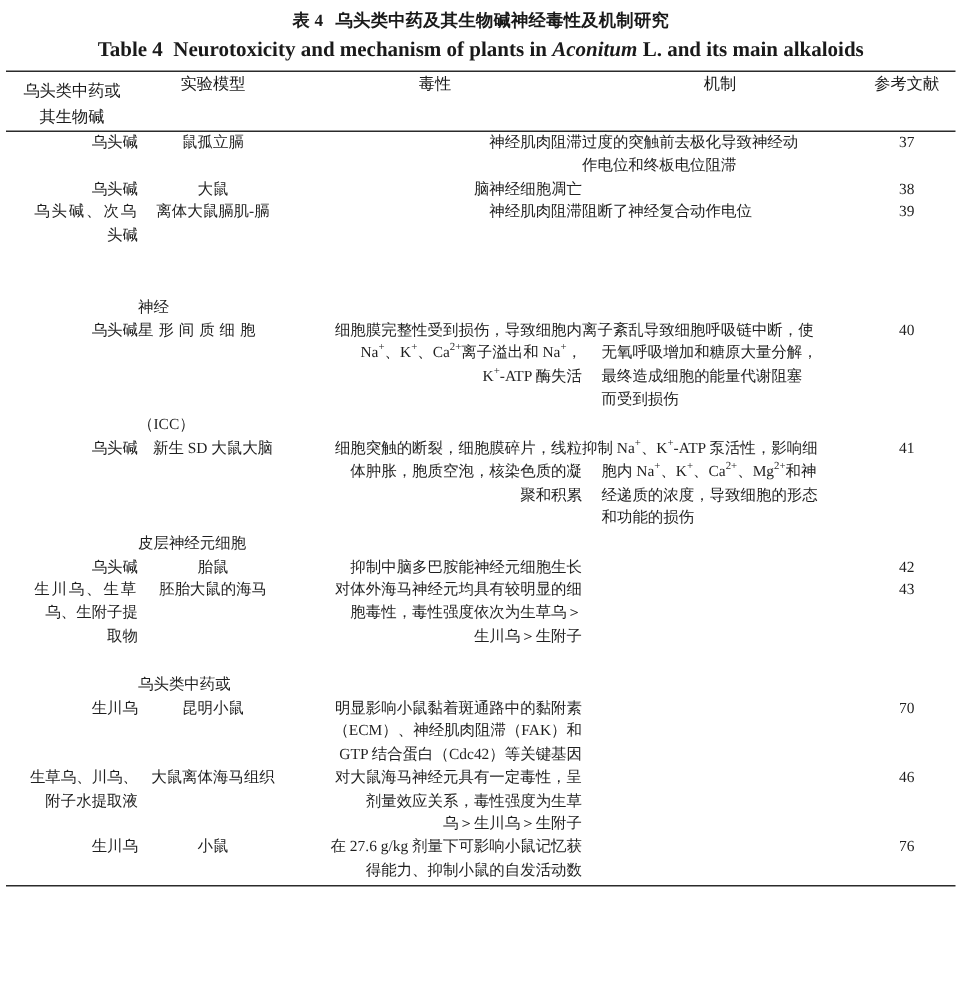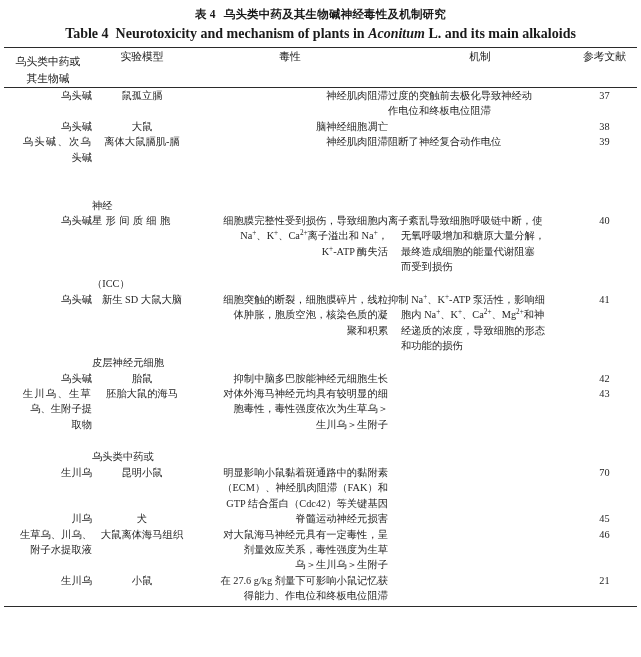--- a/index.html
+++ b/index.html
@@ -294,33 +294,20 @@
           <td class="col-tox">
             <span class="ln ">明显影响小鼠黏着斑通路中的黏附素</span>
             <span class="ln indent2">（ECM）、神经肌肉阻滞（FAK）和</span>
             <span class="ln indent2">GTP 结合蛋白（Cdc42）等关键基因</span>
           </td>
           <td class="col-mech"></td>
           <td class="col-ref">70</td>
         </tr>
         <tr>
           <td class="col-drug">
-            <span class="ln ">川乌</span>
-          </td>
-          <td class="col-model">
-            <span class="ln ">犬</span>
-          </td>
-          <td class="col-tox">
-            <span class="ln ">脊髓运动神经元损害</span>
-          </td>
-          <td class="col-mech"></td>
-          <td class="col-ref">45</td>
-        </tr>
-        <tr>
-          <td class="col-drug">
             <span class="ln ">生草乌、川乌、</span>
             <span class="ln ">附子水提取液</span>
           </td>
           <td class="col-model">
             <span class="ln ">大鼠离体海马组织</span>
           </td>
           <td class="col-tox">
             <span class="ln ">对大鼠海马神经元具有一定毒性，呈</span>
             <span class="ln indent2">剂量效应关系，毒性强度为生草</span>
             <span class="ln indent2">乌＞生川乌＞生附子</span>
@@ -330,23 +317,23 @@
         </tr>
         <tr>
           <td class="col-drug">
             <span class="ln ">生川乌</span>
           </td>
           <td class="col-model">
             <span class="ln ">小鼠</span>
           </td>
           <td class="col-tox">
             <span class="ln ">在 27.6 g/kg 剂量下可影响小鼠记忆获</span>
-            <span class="ln indent2">得能力、作电位和终板电位阻滞</span>
-          </td>
-          <td class="col-mech"></td>
-          <td class="col-ref">21</td>
+            <span class="ln indent2">得能力、抑制小鼠的自发活动数</span>
+          </td>
+          <td class="col-mech"></td>
+          <td class="col-ref">76</td>
         </tr>
       </tbody>
   </table>
 
   <div class="rule-bottom"></div>
 
 </div>
 
 </body></html>

